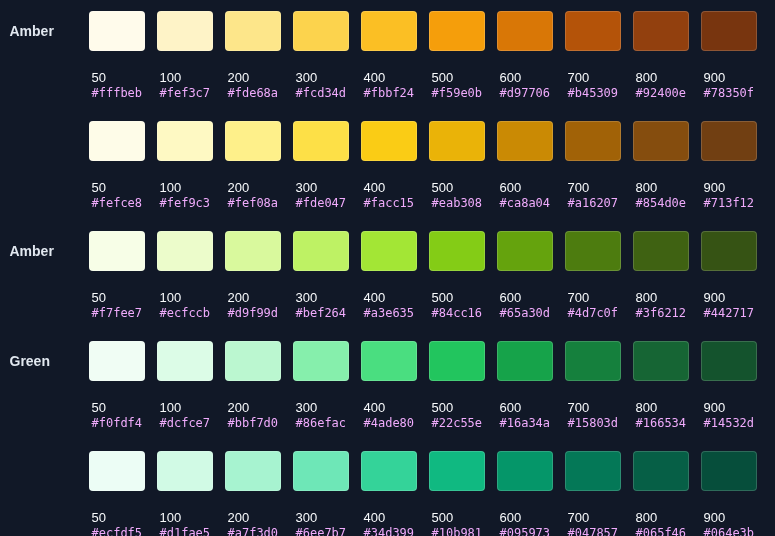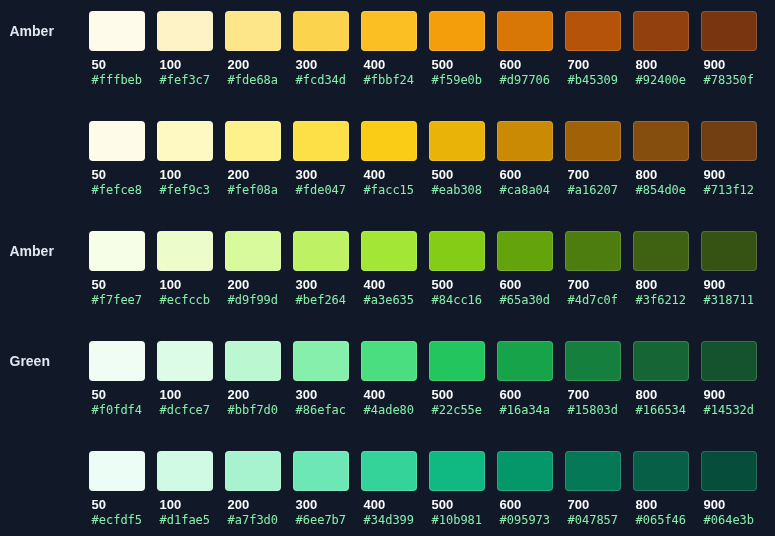--- a/index.html
+++ b/index.html
@@ -16,22 +16,22 @@
   .row:nth-of-type(3){top:231px;}
   .row:nth-of-type(4){top:341px;}
   .row:nth-of-type(5){top:451px;}
   .row-label{
     position:absolute;left:9.5px;top:0;height:40px;line-height:40px;
     font-size:14px;font-weight:bold;color:#e2e8f0;white-space:nowrap;transform:translateZ(0);
   }
   .swatches{position:absolute;left:89px;top:0;width:668px;display:flex;gap:12px;}
   .swatch{width:56px;flex:0 0 56px;}
   .chip{width:56px;height:40px;border-radius:4px;box-shadow:inset 0 0 0 1px rgba(255,255,255,0.16);}
-  .shade{transform:translateZ(0);font-size:13px;font-weight:bold;color:#f8fafc;margin-top:9px;line-height:10px;padding-left:2.5px;}
-  .hex{transform:translateZ(0);font-family:"DejaVu Sans Mono", monospace;font-size:12px;color:#86efac;margin-top:5px;line-height:10px;padding-left:2.5px;white-space:nowrap;}
+  .shade{transform:translateZ(0);font-size:13px;font-weight:normal;color:#f8fafc;margin-top:22px;line-height:10px;padding-left:2.5px;}
+  .hex{transform:translateZ(0);font-family:"DejaVu Sans Mono", monospace;font-size:12px;color:#f0abfc;margin-top:5px;line-height:10px;padding-left:2.5px;white-space:nowrap;}
 </style>
 </head>
 <body>
 
 <div class="palette">
   <div class="row">
     <div class="row-label">Amber</div>
     <div class="swatches">
       <div class="swatch">
         <div class="chip" style="background-color: rgb(255, 251, 235);"></div>
@@ -183,21 +183,21 @@
         <div class="hex">#4d7c0f</div>
       </div>
       <div class="swatch">
         <div class="chip" style="background-color: rgb(63, 98, 18);"></div>
         <div class="shade">800</div>
         <div class="hex">#3f6212</div>
       </div>
       <div class="swatch">
         <div class="chip" style="background-color: rgb(54, 83, 20);"></div>
         <div class="shade">900</div>
-        <div class="hex">#318711</div>
+        <div class="hex">#442717</div>
       </div>
     </div>
   </div>
   <div class="row">
     <div class="row-label">Green</div>
     <div class="swatches">
       <div class="swatch">
         <div class="chip" style="background-color: rgb(240, 253, 244);"></div>
         <div class="shade">50</div>
         <div class="hex">#f0fdf4</div>

